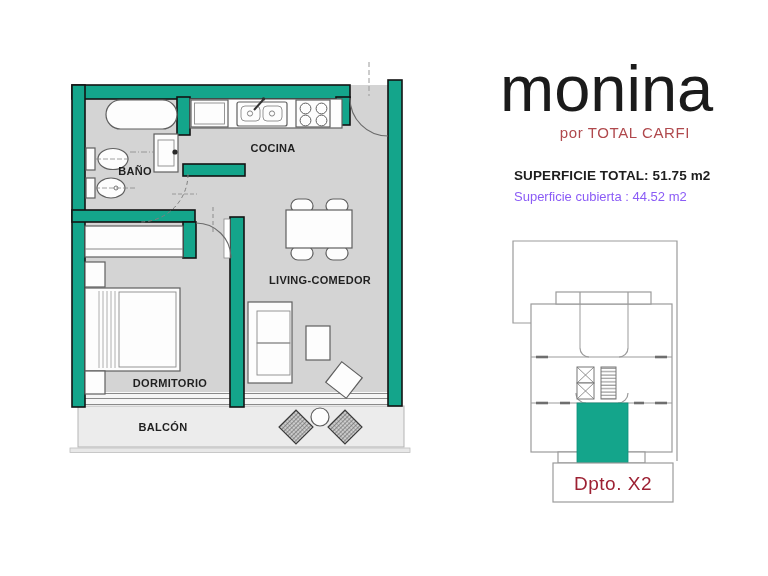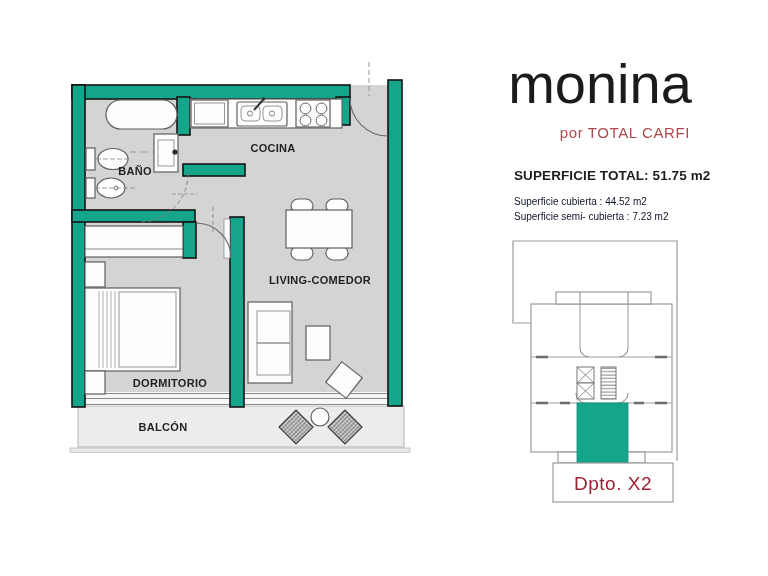--- a/index.html
+++ b/index.html
@@ -11,27 +11,27 @@
   .unit-label{font-family:"Liberation Sans",sans-serif;font-weight:500;font-size:19px;
               fill:var(--unit-label-red,#9d2133);letter-spacing:.5px;}
   .wall{fill:var(--wall-teal,#14a58b);stroke:#131313;stroke-width:1.6;}
   .furn{fill:#fdfdfd;stroke:#5f5f5f;stroke-width:1.2;}
   .furn-thin{fill:none;stroke:#8a8a8a;stroke-width:.9;}
   .door{fill:none;stroke:#6b6b6b;stroke-width:1.1;}
   .door-dash{fill:none;stroke:#7f7f7f;stroke-width:1;stroke-dasharray:4 3;}
   .kp{fill:none;stroke:#9b9b9b;stroke-width:1.2;}
   .kp-fill{fill:#ffffff;stroke:#9b9b9b;stroke-width:1.2;}
   #title{position:absolute;left:500px;top:56px;width:200px;text-align:center;
-         font-size:56px;line-height:1;font-weight:400;color:var(--title-black,#1b1b1b);
+         font-size:65px;line-height:1;font-weight:400;color:var(--title-black,#1b1b1b);
          letter-spacing:0;}
   #byline{position:absolute;right:78px;top:124px;font-size:15px;letter-spacing:.6px;
           color:var(--byline-red,#b0494d);}
   #surface{position:absolute;left:514px;top:168px;color:#1d1d1d;}
-  #surface .total{font-size:13.5px;font-weight:700;margin-bottom:13px;letter-spacing:.1px;}
-  #surface .line{font-size:10px;font-weight:400;margin-bottom:4px;color:#0f172a;}
+  #surface .total{font-size:13.5px;font-weight:700;margin-bottom:6px;letter-spacing:.1px;}
+  #surface .line{font-size:13px;font-weight:400;margin-bottom:4px;color:#8b5cf6;}
 </style>
 </head>
 <body>
 
 <div id="stage">
 
   <svg id="plan-svg" width="768" height="576" viewBox="0 0 768 576">
     <defs>
       <pattern id="weave" width="3" height="3" patternUnits="userSpaceOnUse">
         <rect width="3" height="3" fill="#cdcdcd"></rect>
@@ -228,15 +228,14 @@
       <rect class="kp-fill" x="553" y="463" width="120" height="39"></rect>
       <text class="unit-label" x="613" y="490" text-anchor="middle">Dpto. X2</text>
     </g>
   </svg>
 
   <div id="title">monina</div>
   <div id="byline">por TOTAL CARFI</div>
   <div id="surface">
     <div class="total">SUPERFICIE TOTAL: 51.75 m2</div>
     <div class="line">Superficie cubierta : 44.52 m2</div>
-    <div class="line">Superficie semi- cubierta : 7.23 m2</div>
   </div>
 </div>
 
 </body></html>

